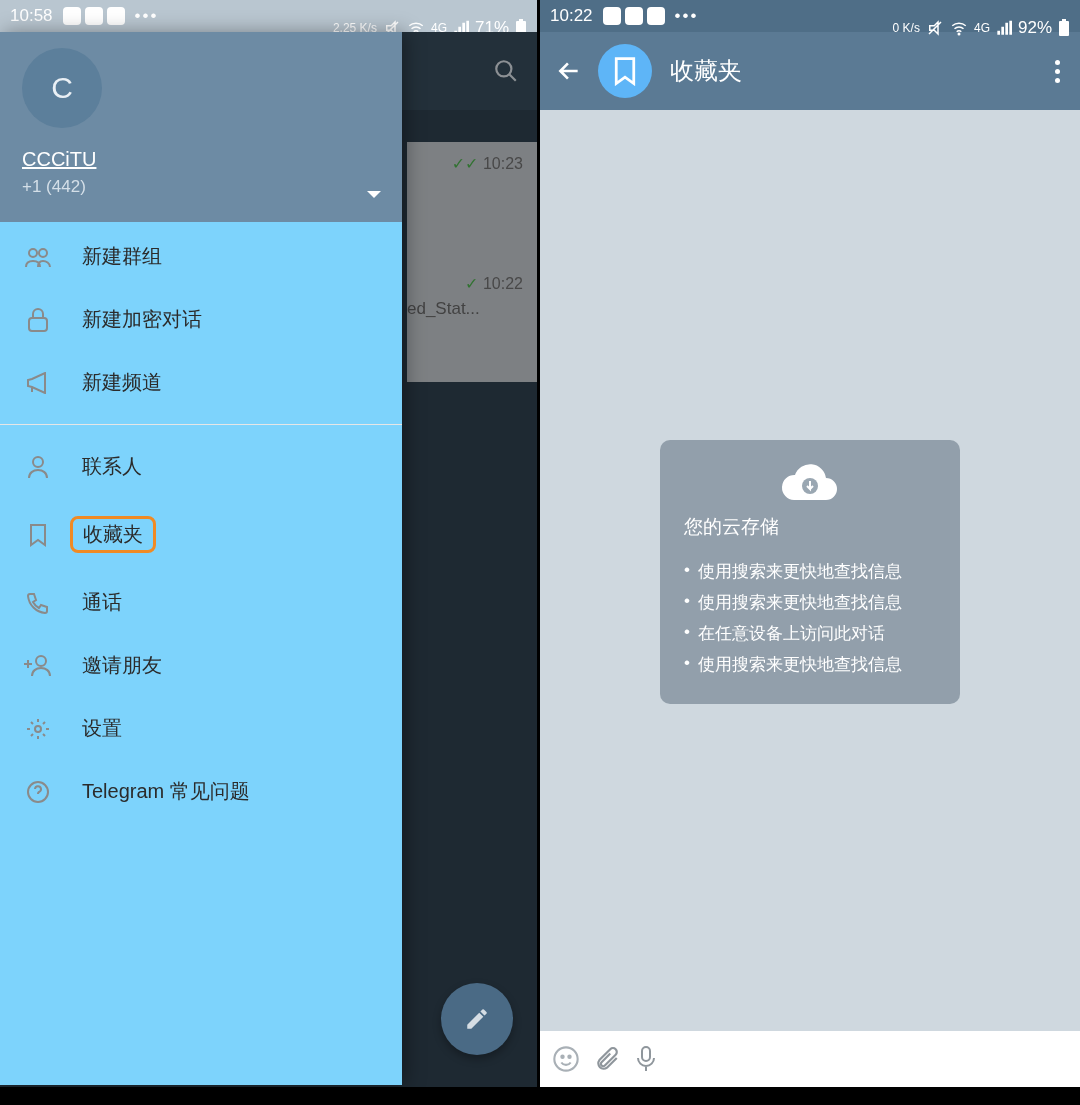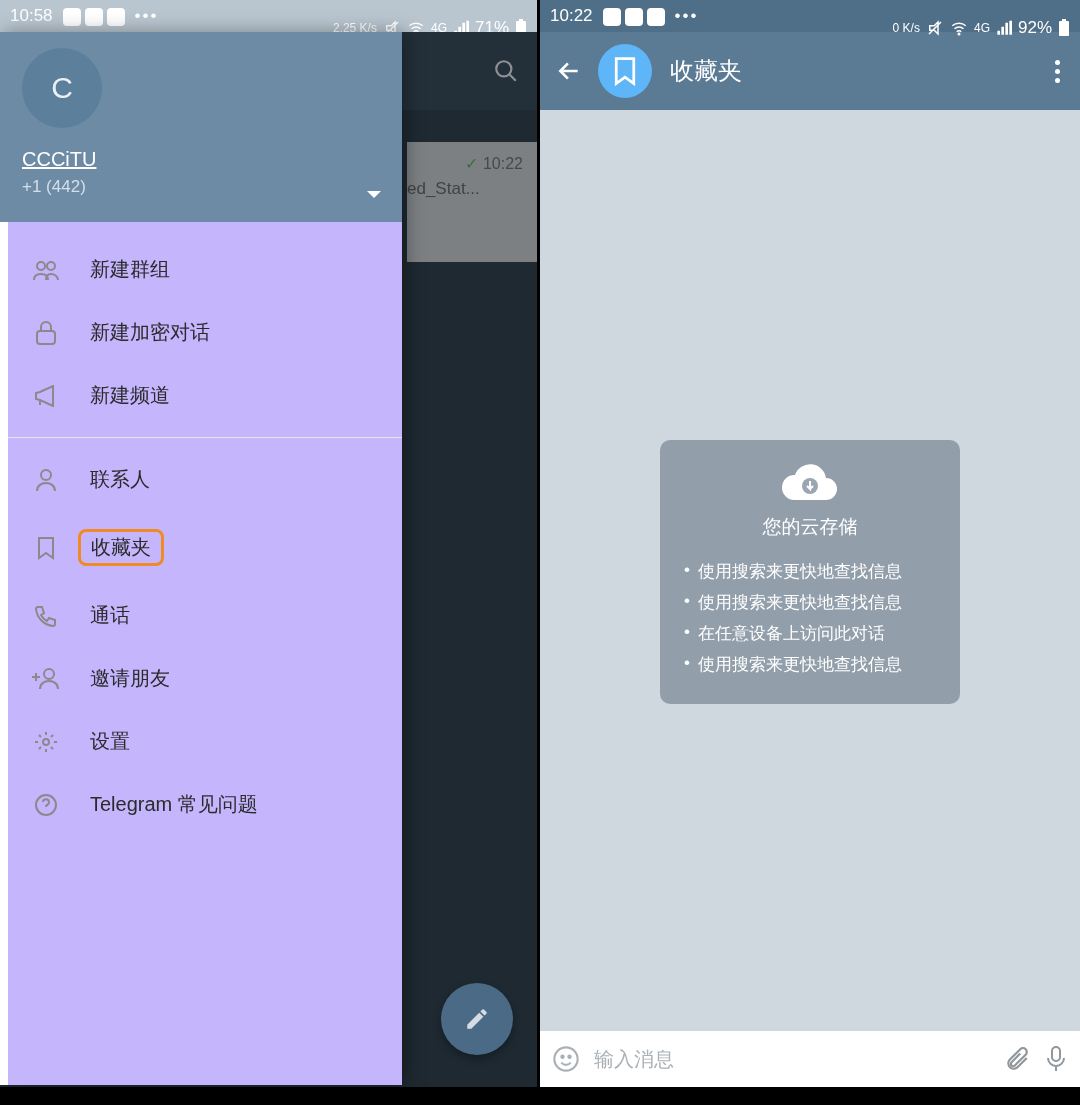--- a/index.html
+++ b/index.html
@@ -12,21 +12,21 @@
   .phone { position: absolute; top: 0; height: 1105px; background: #fff; overflow: hidden; }
   .phoneA { left: 0; width: 537px; }
   .phoneB { left: 540px; width: 540px; }
 
   
   .statusbar {
     height: 32px; background: #b9c6d0; color: #fff;
     display: flex; align-items: center; justify-content: space-between;
     padding: 0 10px; font-size: 17px; font-weight: 500;
   }
-  .status-left { display: flex; align-items: flex-end; gap: 10px; }
+  .status-left { display: flex; align-items: center; gap: 10px; }
   .status-right { display: flex; align-items: center; gap: 6px; margin-top: 24px; }
   .status-dots { letter-spacing: 2px; }
   .st-icon { display: inline-flex; }
 
   
   .phoneA-bg {
     position: absolute; inset: 32px 0 0 0;
     background: #2f3f4e;
   }
   .bg-header {
@@ -57,21 +57,21 @@
   }
   .drawer-header {
     height: 190px; background: #6d8ba4; color: #fff;
     padding: 16px 18px 10px 22px; position: relative;
   }
   .avatar { width: 80px; height: 80px; border-radius: 50%; background: #5c7f9b;
     display: flex; align-items: center; justify-content: center; font-size: 30px; color: #eaf0f5; }
   .acct-name { margin-top: 20px; font-size: 20px; font-weight: 500; text-decoration: underline; }
   .acct-phone { font-size: 17px; color: #d4dfe8; margin-top: 6px; }
   .expand-caret { position: absolute; right: 20px; bottom: 22px; }
-  .drawer-list { flex: 1; background: #c4b5fd; padding-top: 16px; margin-left: 8px; }
+  .drawer-list { flex: 1; background: #7dd3fc; padding-top: 3px; }
   .d-sep { height: 1px; background: #e6e6e6; margin: 10px 0; }
   .d-item {
     display: flex; align-items: center; gap: 30px;
     padding: 18px 18px 18px 24px; font-size: 20px; color: #2b2b2b;
   }
   .d-icon { width: 28px; display: flex; justify-content: center; color: #8a8a8a; }
   .hl-box { border: 3px solid #f08a24; border-radius: 8px; padding: 2px 10px; margin-left: -12px; }
 
   
   .phoneB .statusbar { background: #4f6e87; }
@@ -91,21 +91,21 @@
   .chat-area {
     position: absolute; top: 110px; left: 0; right: 0; bottom: 72px;
     background: #cfd8df;
     display:flex; align-items:center; justify-content:center;
   }
   .cloud-card {
     background: rgba(120,135,148,0.7); color: #fff; border-radius: 10px;
     padding: 20px 24px 24px; width: 300px; font-size: 17px;
   }
   .cloud-icon { display:flex; justify-content:center; margin-bottom: 10px; }
-  .cloud-title { text-align:center; font-weight:500; font-size:19px; margin-bottom:16px; }
+  .cloud-title { font-weight:500; font-size:19px; margin-bottom:16px; }
   .cloud-card ul { list-style: none; }
   .cloud-card li { padding: 4px 0 4px 14px; position: relative; }
   .cloud-card li::before { content: "•"; position: absolute; left: 0; }
 
   .composer {
     position: absolute; left:0; right:0; bottom: 18px; height: 56px;
     background: #fff; display:flex; align-items:center; padding: 0 12px; gap: 14px;
     color: #9aa2a9;
   }
   .composer input {
@@ -167,20 +167,23 @@
   <div class="phoneA-bg">
     <div class="bg-header">
       <span>
         <svg width="26" height="26" viewBox="0 0 24 24" fill="none" stroke="#d8dee4" stroke-width="2">
             <circle cx="10" cy="10" r="7"></circle>
             <path d="M21 21l-6-6"></path>
           </svg>
       </span>
     </div>
     <div class="bg-rows-dim">
+      <div class="bg-row">
+        <div class="bg-meta"><span class="bg-checks">✓✓</span> <span>10:23</span></div>
+      </div>
       <div class="bg-row">
         <div class="bg-meta"><span class="bg-checks">✓</span> <span>10:22</span></div>
         <div class="bg-line2">ed_Stat...</div>
       </div>
     </div>
   </div>
   <div class="dim-overlay"></div>
   <div class="fab">
     <svg width="26" height="26" viewBox="0 0 24 24" fill="#d5dde4">
         <path d="M3 17.25V21h3.75L17.81 9.94l-3.75-3.75zM20.71 7.04a1 1 0 0 0 0-1.41l-2.34-2.34a1 1 0 0 0-1.41 0l-1.83 1.83 3.75 3.75z"></path>
@@ -370,21 +373,20 @@
 
   <div class="composer">
     <span>
       <svg width="28" height="28" viewBox="0 0 24 24" fill="none" stroke="#a9b0b6" stroke-width="1.8">
           <circle cx="12" cy="12" r="10"></circle>
           <circle cx="9" cy="10" r="1" fill="#a9b0b6"></circle>
           <circle cx="15" cy="10" r="1" fill="#a9b0b6"></circle>
           <path d="M8 15c1 1.5 2.5 2 4 2s3-.5 4-2"></path>
         </svg>
     </span>
-    <input type="text" placeholder="输入消息" style="">
     <span>
       <svg width="26" height="26" viewBox="0 0 24 24" fill="none" stroke="#8f969c" stroke-width="2">
           <path d="M21 11l-9 9a5 5 0 0 1-7-7l10-10a3.5 3.5 0 0 1 5 5L10 18a2 2 0 0 1-3-3l8-8"></path>
         </svg>
     </span>
     <span>
       <svg width="24" height="28" viewBox="0 0 24 28" fill="none" stroke="#8f969c" stroke-width="2">
           <rect x="8" y="2" width="8" height="14" rx="4"></rect>
           <path d="M4 13a8 8 0 0 0 16 0M12 21v5"></path>
         </svg>

